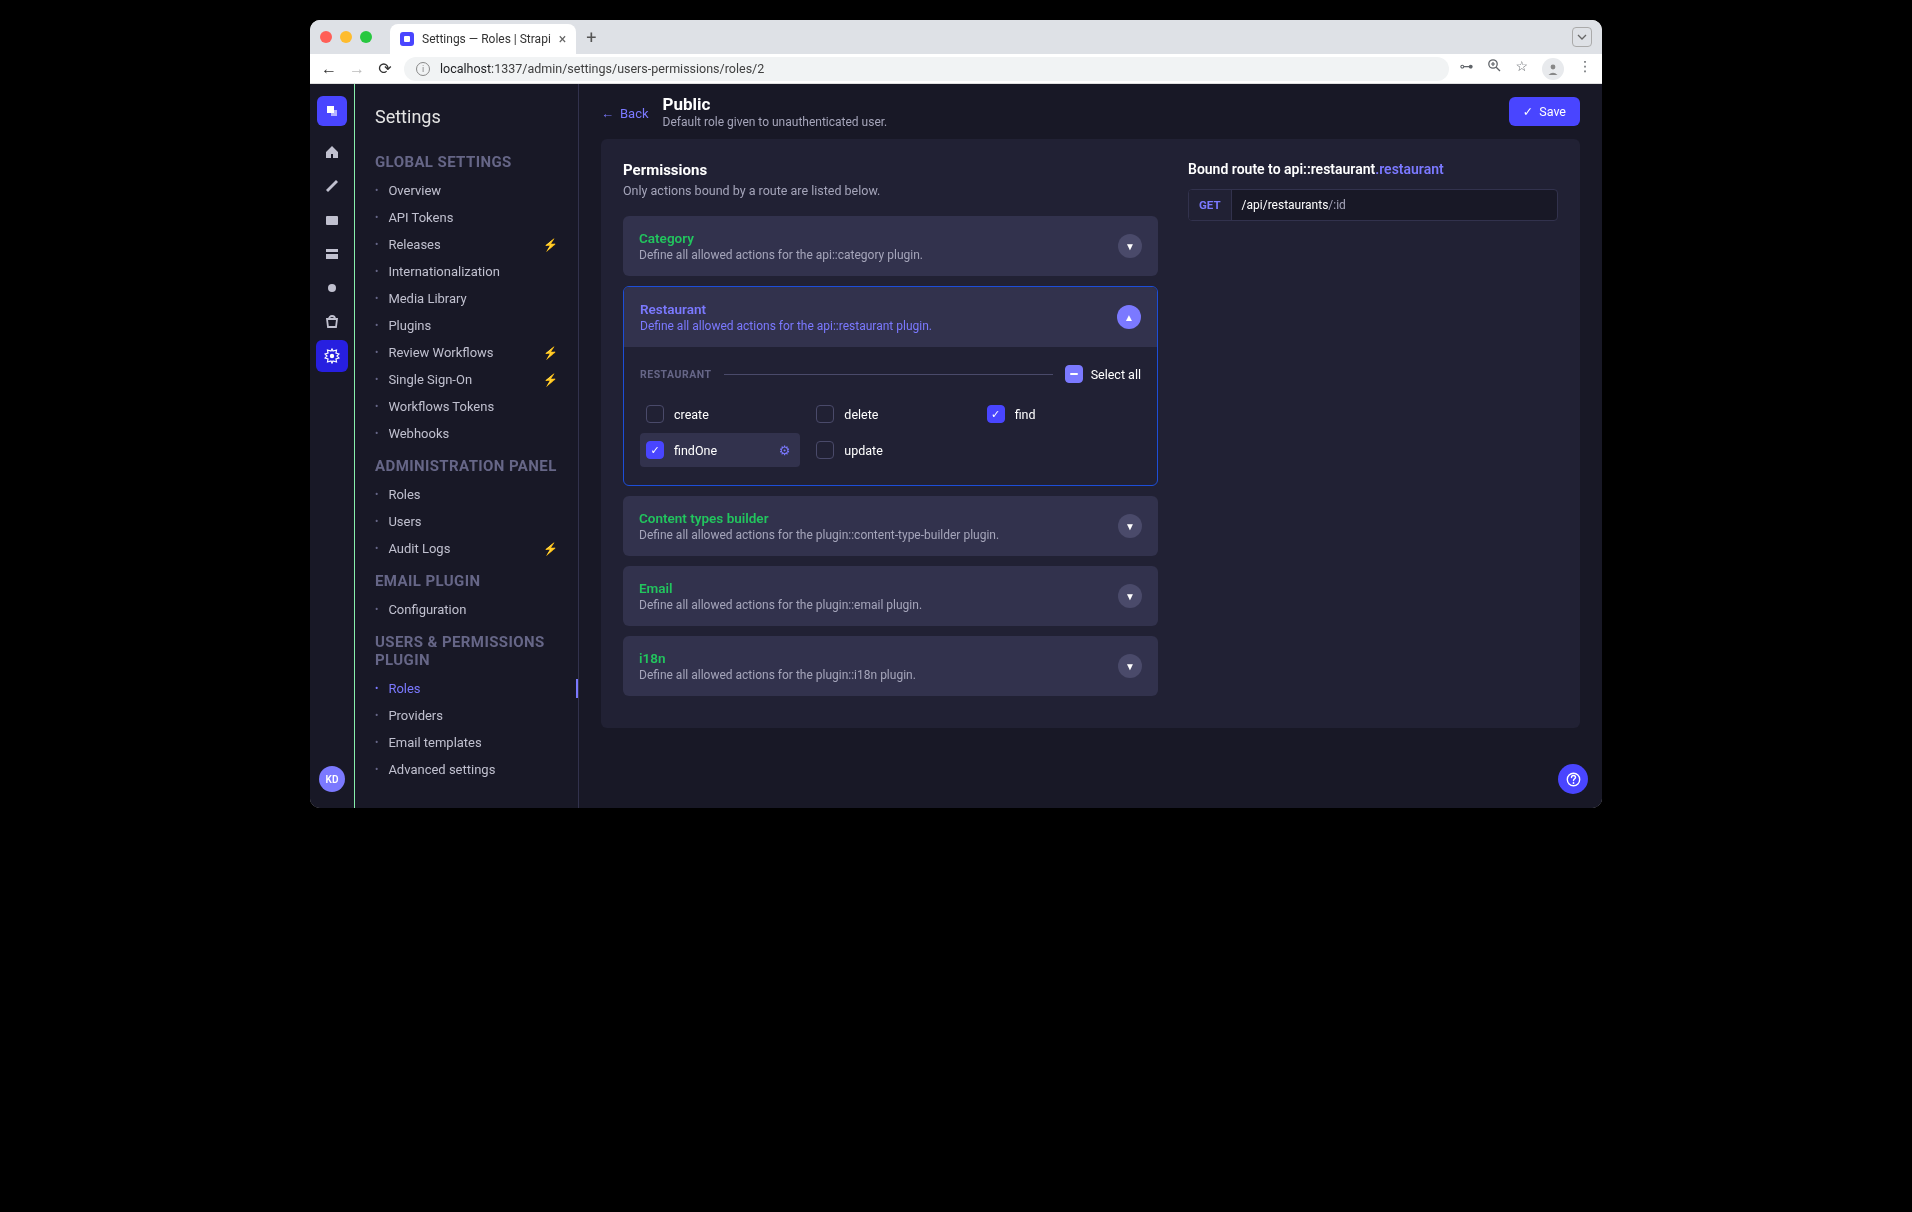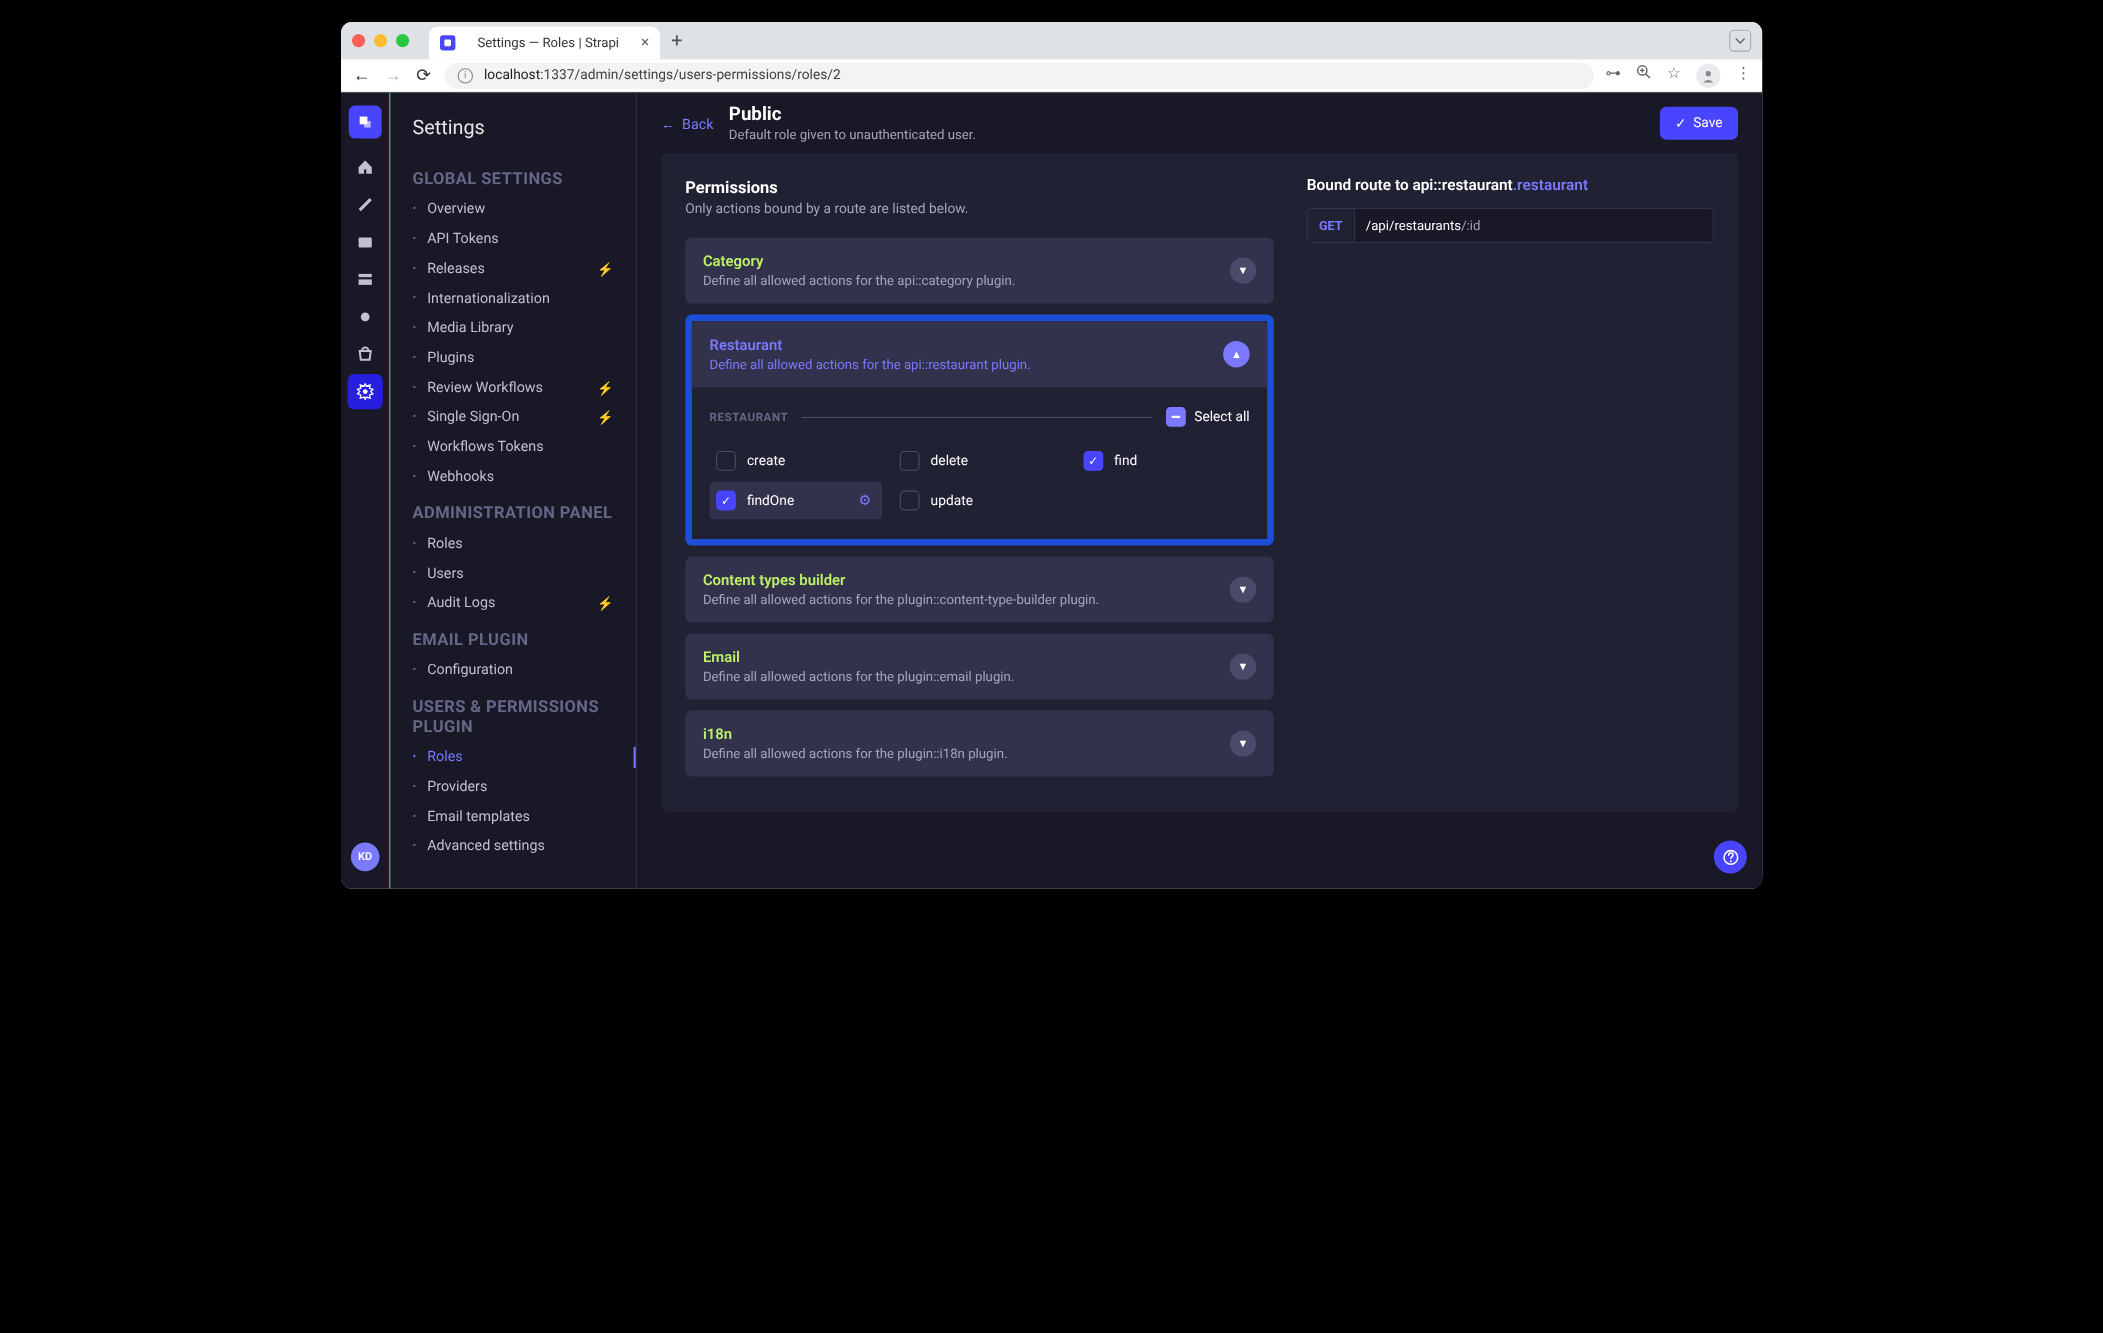--- a/index.html
+++ b/index.html
@@ -2,21 +2,21 @@
 <html><head>
 <meta charset="utf-8">
 <style>
 *{box-sizing:border-box;margin:0;padding:0;font-family:-apple-system,BlinkMacSystemFont,"Segoe UI",Roboto,sans-serif}
 body{background:#000;display:flex;justify-content:center;align-items:flex-start;padding:20px 0}
 .window{width:1292px;height:788px;background:#fff;border-radius:10px;overflow:hidden;display:flex;flex-direction:column;box-shadow:0 10px 40px rgba(0,0,0,.5)}
 .chrome-top{background:#dee1e6;height:34px;display:flex;align-items:center;padding:0 10px;position:relative}
 .traffic-lights{display:flex;gap:8px;margin-right:18px}
 .tl{width:12px;height:12px;border-radius:50%}
 .tl-red{background:#ff5f57}.tl-yellow{background:#febc2e}.tl-green{background:#28c840}
-.tab{background:#fff;border-radius:8px 8px 0 0;height:30px;margin-top:4px;padding:0 10px;display:flex;align-items:center;gap:20px;font-size:12px;color:#333;min-width:180px}
+.tab{background:#fff;border-radius:8px 8px 0 0;height:30px;margin-top:4px;padding:0 10px;display:flex;align-items:center;gap:8px;font-size:12px;color:#333;min-width:180px}
 .tab-favicon{width:14px;height:14px;background:#4945ff;border-radius:3px;display:flex;align-items:center;justify-content:center}
 .tab-favicon::after{content:"";width:6px;height:6px;background:#fff;border-radius:1px}
 .tab-close{margin-left:auto;color:#666;font-size:14px;cursor:pointer}
 .new-tab{margin-left:10px;color:#555;font-size:18px;cursor:pointer}
 .chrome-ext{margin-left:auto;width:20px;height:20px;border:1px solid #aaa;border-radius:4px;display:flex;align-items:center;justify-content:center}
 .addr-bar{background:#fff;height:30px;display:flex;align-items:center;padding:0 10px;gap:10px;border-bottom:1px solid #e0e0e0}
 .nav-btn{width:18px;color:#333;font-size:16px;cursor:pointer;text-align:center}
 .nav-btn.disabled{color:#bbb}
 .url-box{flex:1;background:#f1f3f4;border-radius:15px;height:24px;display:flex;align-items:center;padding:0 12px;font-size:12.5px;color:#202124}
 .url-dim{color:#404040}
@@ -47,24 +47,24 @@
 .save-btn{background:#4945ff;color:#fff;border:none;border-radius:6px;padding:7px 14px;font-size:12.5px;cursor:pointer;display:flex;align-items:center;gap:6px}
 .content-scroll{flex:1;overflow-y:auto;padding:0 22px 20px}
 .card{background:#212134;border-radius:6px;padding:22px;display:flex;gap:30px;margin-top:0}
 .left-col{flex:1;min-width:0}
 .right-col{width:370px;flex-shrink:0}
 .perm-title{font-size:15px;font-weight:700;margin-bottom:4px;color:#fff}
 .perm-sub{font-size:12.5px;color:#a5a5ba;margin-bottom:18px}
 .panel{background:#32324d;border-radius:6px;margin-bottom:10px}
 .panel-head{display:flex;align-items:center;padding:14px 16px;cursor:pointer}
 .panel-txt{flex:1}
-.panel-title{font-size:13.5px;font-weight:600;color:#bef264}
+.panel-title{font-size:13.5px;font-weight:600;color:#22c55e}
 .panel-sub{font-size:12px;color:#a5a5ba;margin-top:2px}
 .chev{width:24px;height:24px;background:#4a4a6a;border-radius:50%;display:flex;align-items:center;justify-content:center;font-size:10px;color:#fff}
-.panel.open{background:#212134;border:6px solid #1d4ed8}
+.panel.open{background:#212134;border:1px solid #1d4ed8}
 .panel.open .panel-head{background:#32324d;border-radius:5px 5px 0 0}
 .panel.open .panel-title{color:#7b79ff}
 .panel.open .panel-sub{color:#7b79ff}
 .panel.open .chev{background:#7b79ff}
 .panel-body{padding:8px 16px 18px}
 .group-hdr{display:flex;align-items:center;gap:12px;padding:10px 0 14px}
 .group-lbl{font-size:10.5px;letter-spacing:.5px;color:#666687;font-weight:700;text-transform:uppercase}
 .group-hdr .line{flex:1;height:1px;background:#4a4a6a}
 .selectall{display:flex;align-items:center;gap:8px;font-size:12.5px;color:#fff;cursor:pointer}
 .cb{width:18px;height:18px;border-radius:4px;border:1px solid #4a4a6a;background:#212134;display:flex;align-items:center;justify-content:center;flex-shrink:0}

